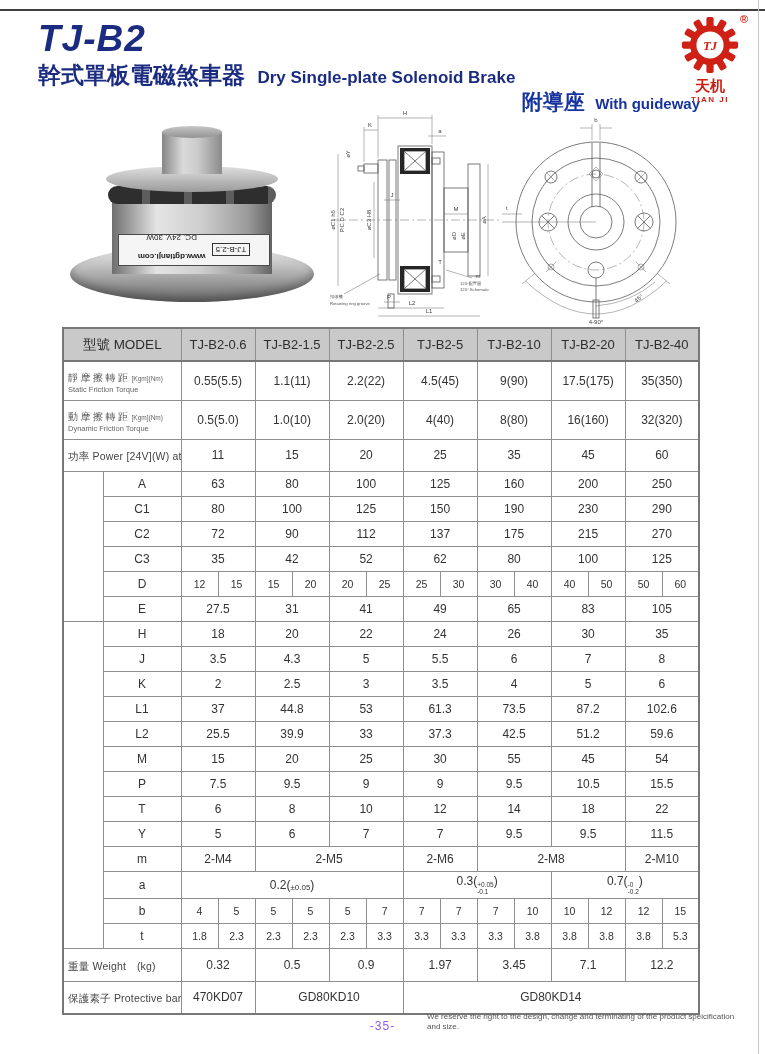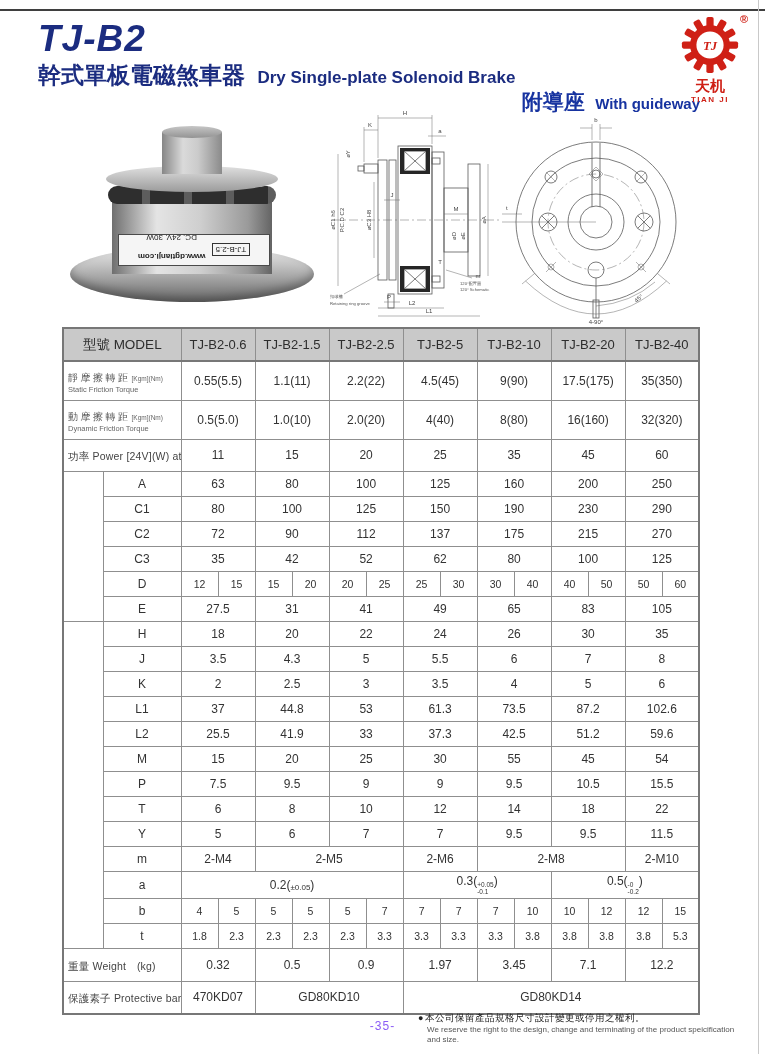--- a/index.html
+++ b/index.html
@@ -439,21 +439,21 @@
             <td class="val" colspan="2">44.8</td>
             <td class="val" colspan="2">53</td>
             <td class="val" colspan="2">61.3</td>
             <td class="val" colspan="2">73.5</td>
             <td class="val" colspan="2">87.2</td>
             <td class="val" colspan="2">102.6</td>
           </tr>
           <tr class="dim">
             <td class="sub">L2</td>
             <td class="val" colspan="2">25.5</td>
-            <td class="val" colspan="2">41.9</td>
+            <td class="val" colspan="2">39.9</td>
             <td class="val" colspan="2">33</td>
             <td class="val" colspan="2">37.3</td>
             <td class="val" colspan="2">42.5</td>
             <td class="val" colspan="2">51.2</td>
             <td class="val" colspan="2">59.6</td>
           </tr>
           <tr class="dim">
             <td class="sub">M</td>
             <td class="val" colspan="2">15</td>
             <td class="val" colspan="2">20</td>
@@ -501,21 +501,21 @@
             <td class="val" colspan="4">2-M8</td>
             <td class="val" colspan="2">2-M10</td>
           </tr>
           <tr class="arow">
             <td class="sub">a</td>
             <td class="val" colspan="6"><span class="tpre">0.2(</span><span class="tmid">±0.05</span><span class="tpost">)</span></td>
             <td class="val" colspan="4"><span class="tpre">0.3(</span><span class="tstack">
                 <span>+0.05</span>
                 <span>-0.1</span>
               </span><span class="tpost">)</span></td>
-            <td class="val" colspan="4"><span class="tpre">0.5(</span><span class="tstack">
+            <td class="val" colspan="4"><span class="tpre">0.7(</span><span class="tstack">
                 <span>-0</span>
                 <span>-0.2</span>
               </span><span class="tpost">)</span></td>
           </tr>
           <tr class="dim">
             <td class="sub">b</td>
             <td class="val half" colspan="1">4</td>
             <td class="val half" colspan="1">5</td>
             <td class="val half" colspan="1">5</td>
             <td class="val half" colspan="1">5</td>
@@ -562,16 +562,15 @@
             <td class="val" colspan="2">470KD07</td>
             <td class="val" colspan="4">GD80KD10</td>
             <td class="val" colspan="8">GD80KD14</td>
           </tr>
         </tbody>
       </table>
   </div>
 
   <div class="page-num">-35-</div>
   <div class="footnote">
-    <div class="fn-zh"><span class="fn-bullet">●</span><span>本公司保留產品規格尺寸設計變更或停用之權利。</span></div>
     <div class="fn-en">We reserve the right to the design, change and terminating of the product speicification and size.</div>
   </div>
 </div>
 
 </body></html>

